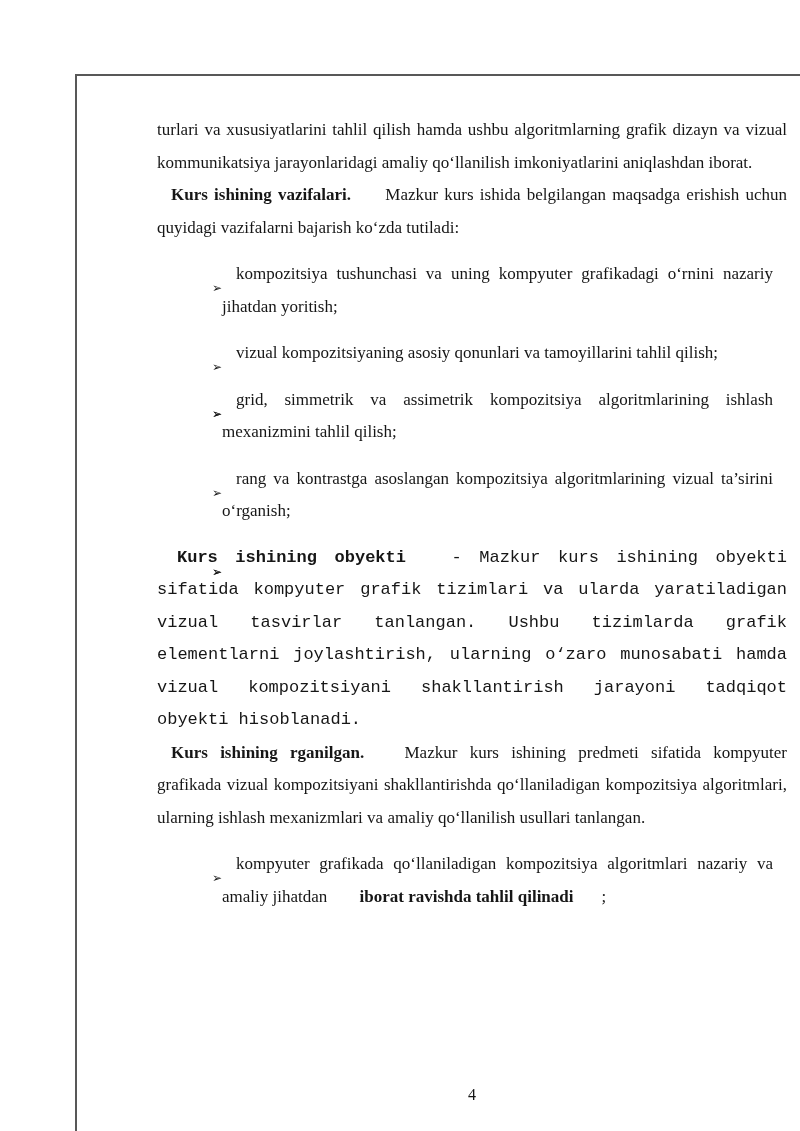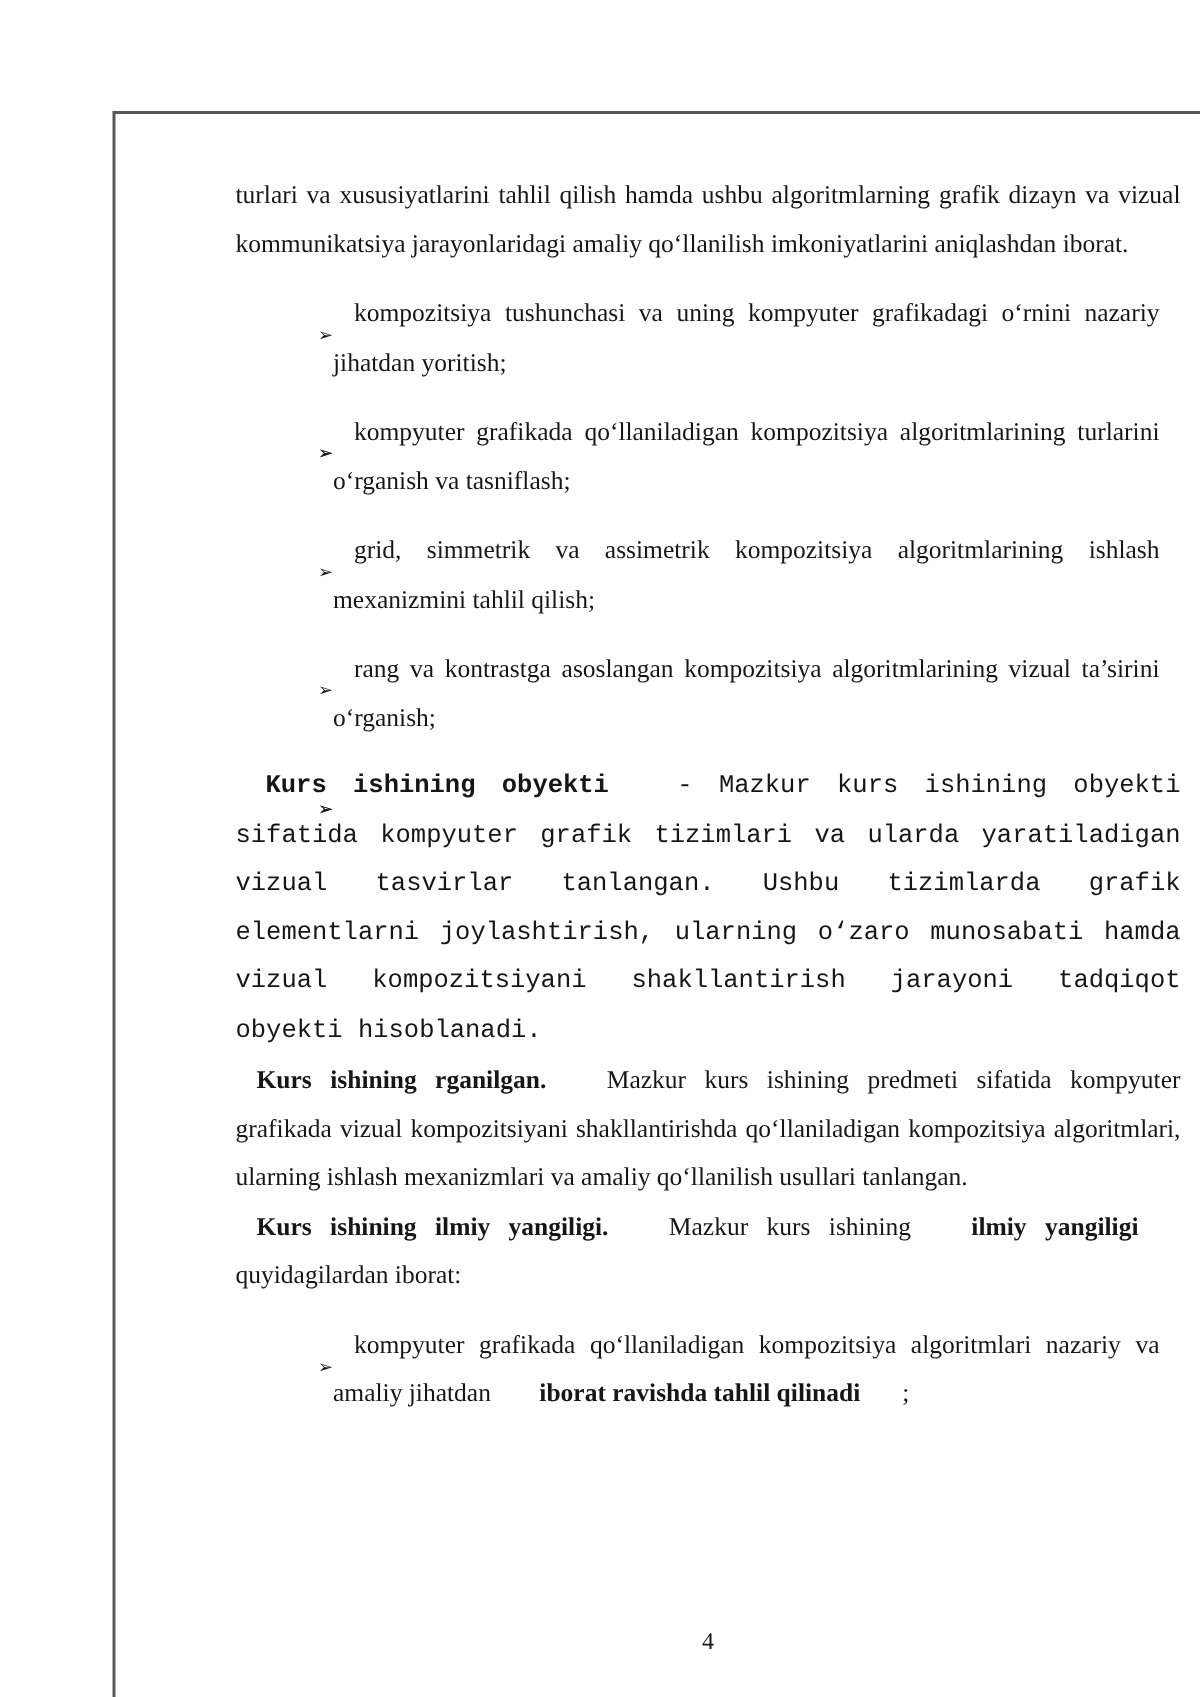--- a/index.html
+++ b/index.html
@@ -36,52 +36,52 @@
 </head>
 <body>
 
 <div>
   <div class="frame"></div>
 
   <div class="content">
 
     <p class="para">turlari va xususiyatlarini tahlil qilish hamda ushbu algoritmlarning grafik dizayn va vizual kommunikatsiya jarayonlaridagi amaliy qo‘llanilish imkoniyatlarini aniqlashdan iborat.</p>
 
+    <p class="para"><b>Kurs ishining vazifalari.</b><span> Mazkur kurs ishida belgilangan maqsadga erishish uchun quyidagi vazifalarni bajarish ko‘zda tutiladi:</span></p>
 
     <div class="task">
       <span class="marker">➢</span>
       <span>kompozitsiya tushunchasi va uning kompyuter grafikadagi o‘rnini nazariy jihatdan yoritish;</span>
     </div>
     <div class="task">
       <span class="marker">➢</span>
+      <span>vizual kompozitsiyaning asosiy qonunlari va tamoyillarini tahlil qilish;</span>
     </div>
     <div class="task">
       <span class="marker">➢</span>
-      <span>kompyuter grafikada qo‘llaniladigan kompozitsiya algoritmlarining turlarini o‘rganish va tasniflash;</span>
     </div>
     <div class="task">
       <span class="marker">➢</span>
       <span>grid, simmetrik va assimetrik kompozitsiya algoritmlarining ishlash mexanizmini tahlil qilish;</span>
     </div>
     <div class="task">
       <span class="marker">➢</span>
       <span>rang va kontrastga asoslangan kompozitsiya algoritmlarining vizual ta’sirini o‘rganish;</span>
     </div>
     <div class="task">
       <span class="marker">➢</span>
     </div>
     <div class="task">
       <span class="marker">➢</span>
     </div>
 
     <p class="para indent-sm"><b>Kurs ishining obyekti</b><span> - Mazkur kurs ishining obyekti sifatida kompyuter grafik tizimlari va ularda yaratiladigan vizual tasvirlar tanlangan. Ushbu tizimlarda grafik elementlarni joylashtirish, ularning o‘zaro munosabati hamda vizual kompozitsiyani shakllantirish jarayoni tadqiqot obyekti hisoblanadi.</span></p>
 
     <p class="para"><b>Kurs ishining rganilgan.</b><span> Mazkur kurs ishining predmeti sifatida kompyuter grafikada vizual kompozitsiyani shakllantirishda qo‘llaniladigan kompozitsiya algoritmlari, ularning ishlash mexanizmlari va amaliy qo‘llanilish usullari tanlangan.</span></p>
 
-    <p class="para"><b>Kurs ishining ilmiy yangiligi.</b><span> Mazkur kurs ishining </span><b>ilmiy yangiligi</b><span> quyidagilardan iborat:</span></p>
 
     <div class="task">
       <span class="marker">➢</span>
       <span>kompyuter grafikada qo‘llaniladigan kompozitsiya algoritmlari nazariy va amaliy jihatdan </span><b>iborat ravishda tahlil qilinadi</b><span>;</span>
     </div>
 
   </div>
 
   <div class="page-num">4</div>
 </div>

